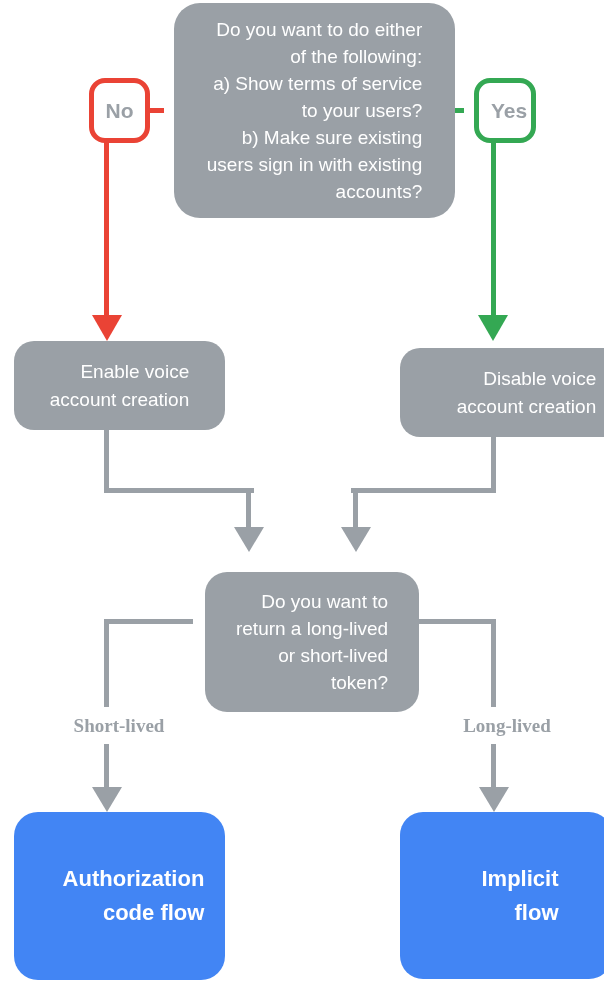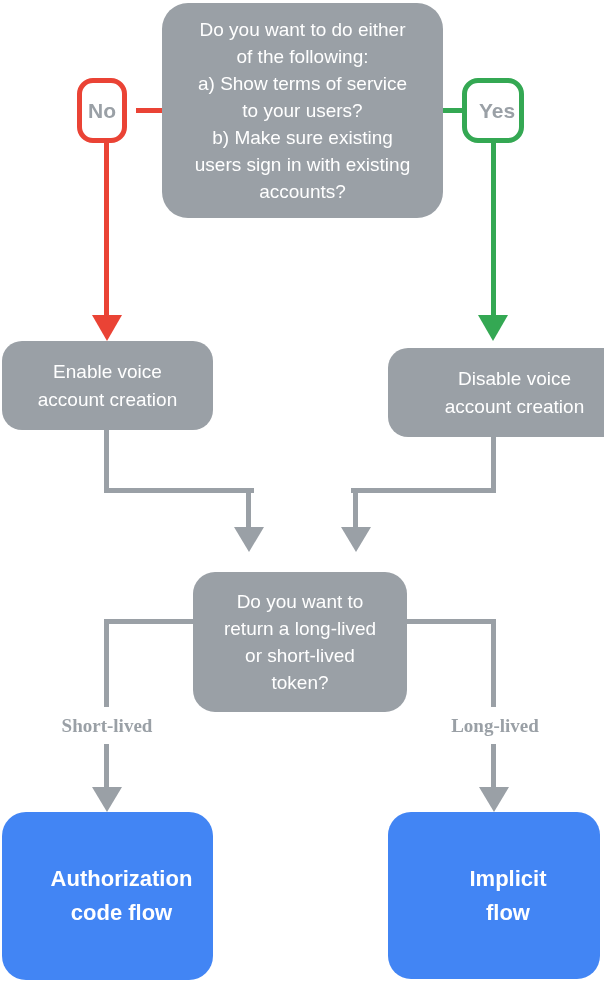--- a/index.html
+++ b/index.html
@@ -27,21 +27,21 @@
     position: absolute; width: 0; height: 0; z-index: 0;
     border-left: 15px solid transparent;
     border-right: 15px solid transparent;
   }
   .arr.gray  { border-top: 25px solid var(--gray); }
   .arr.red   { border-top: 26px solid var(--red); }
   .arr.green { border-top: 26px solid var(--green); }
   .node {
     position: absolute; z-index: 1;
     display: flex; align-items: center; justify-content: center;
-    text-align: center; white-space: pre-line;
+    text-align: right; white-space: pre-line; margin-left: 12px;
   }
   .gbox {
     background: var(--gray);
     color: #fff;
     font-size: 19px;
     line-height: 27px;
     border-radius: 22px;
   }
   .gbox.top { border-radius: 26px; }
   .gbox.small { line-height: 28px; border-radius: 20px; }
@@ -105,21 +105,21 @@
   <div class="arr gray" style="left:479px; top:787px;"></div>
 
   <div class="node gbox top" style="left:162px; top:3px; width:281px; height:215px;">Do you want to do either
 of the following:
 a) Show terms of service
 to your users?
 b) Make sure existing
 users sign in with existing
 accounts?</div>
 
-  <div class="node badge no" style="left:77px; top:78px; width:50px; height:65px;">No</div>
+  <div class="node badge no" style="left:77px; top:78px; width:61px; height:65px;">No</div>
 
   <div class="node badge yes" style="left:462px; top:78px; width:62px; height:65px;">Yes</div>
 
   <div class="node gbox small" style="left:2px; top:341px; width:211px; height:89px;">Enable voice
 account creation</div>
 
   <div class="node gbox small" style="left:388px; top:348px; width:253px; height:89px;">Disable voice
 account creation</div>
 
   <div class="node gbox" style="left:193px; top:572px; width:214px; height:140px;">Do you want to

